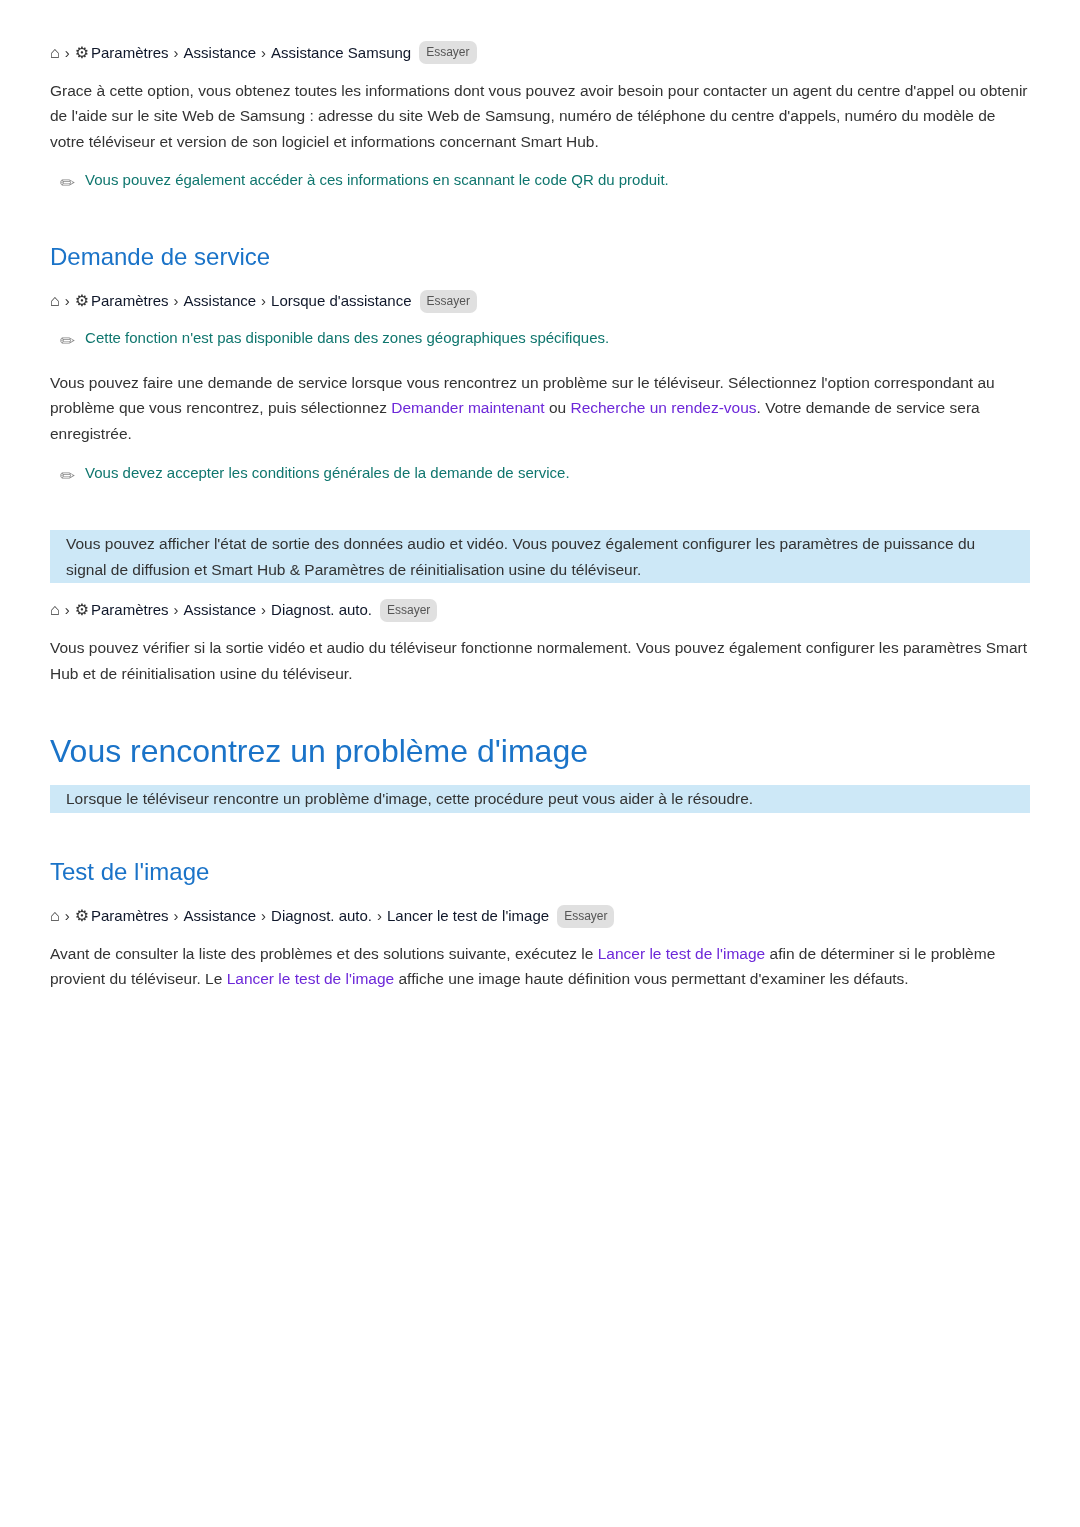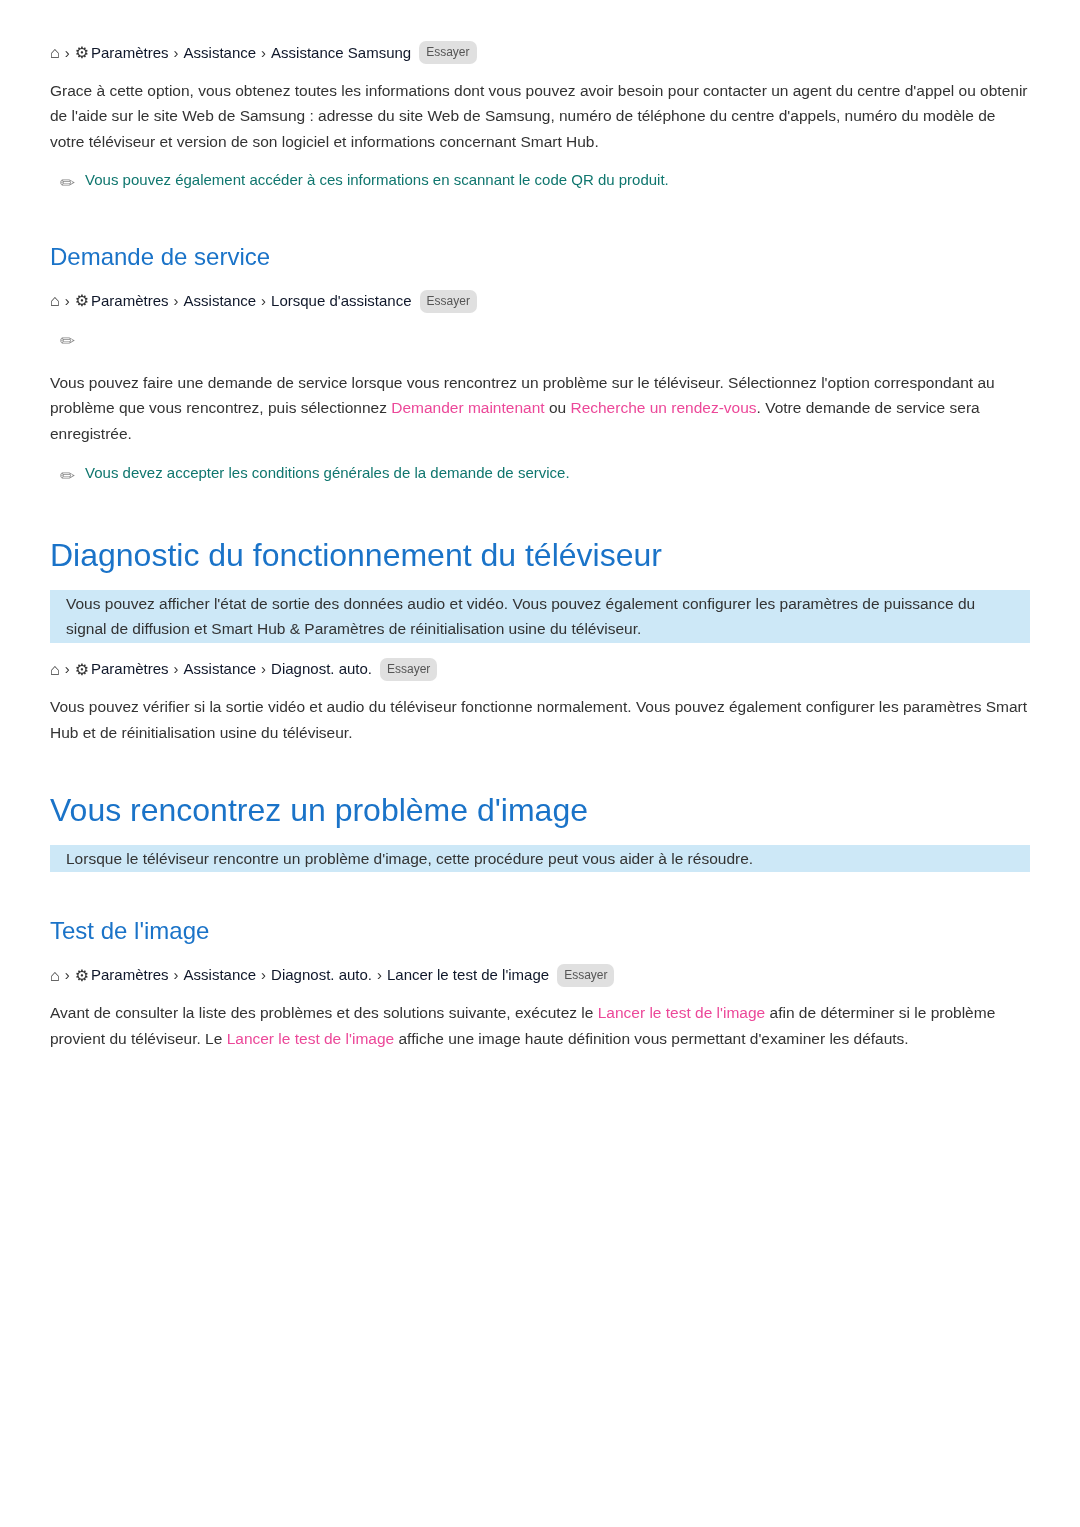--- a/index.html
+++ b/index.html
@@ -92,21 +92,21 @@
       margin-top: 1px;
     }
 
     .note-text {
       font-size: 15px;
       color: #0f766e;
       line-height: 1.55;
     }
 
     .link {
-      color: #ec4899;
+      color: #6d28d9;
       text-decoration: none;
     }
 
     .highlight-sentence {
       background-color: #cde8f7;
       padding: 1px 16px;
     }
 
     .gear-icon {
       font-size: 16px;
@@ -149,34 +149,34 @@
     <span class="breadcrumb-item">Paramètres</span>
     <span class="breadcrumb-separator">›</span>
     <span class="breadcrumb-item">Assistance</span>
     <span class="breadcrumb-separator">›</span>
     <span class="breadcrumb-item">Lorsque d'assistance</span>
     <span class="essayer-badge">Essayer</span>
   </div>
 
   <div class="note">
     <span class="note-icon">✏</span>
+    <span class="note-text">Cette fonction n'est pas disponible dans des zones géographiques spécifiques.</span>
   </div>
 
   <p class="body-text">
     Vous pouvez faire une demande de service lorsque vous rencontrez un problème sur le téléviseur. Sélectionnez l'option correspondant au problème que vous rencontrez, puis sélectionnez <a class="link" href="#">Demander maintenant</a> ou <a class="link" href="#">Recherche un rendez-vous</a>. Votre demande de service sera enregistrée.
   </p>
 
   <div class="note">
     <span class="note-icon">✏</span>
     <span class="note-text">Vous devez accepter les conditions générales de la demande de service.</span>
   </div>
 </div>
 
 <div class="section">
-  <h2 class="section-title-large">Diagnostic du fonctionnement du téléviseur</h2>
 
   <p class="body-text highlight-sentence">
     Vous pouvez afficher l'état de sortie des données audio et vidéo. Vous pouvez également configurer les paramètres de puissance du signal de diffusion et Smart Hub &amp; Paramètres de réinitialisation usine du téléviseur.
   </p>
 
   <div class="breadcrumb">
     <span class="breadcrumb-icon">⌂</span>
     <span class="breadcrumb-separator">›</span>
     <span class="breadcrumb-icon gear-icon">⚙</span>
     <span class="breadcrumb-item">Paramètres</span>

